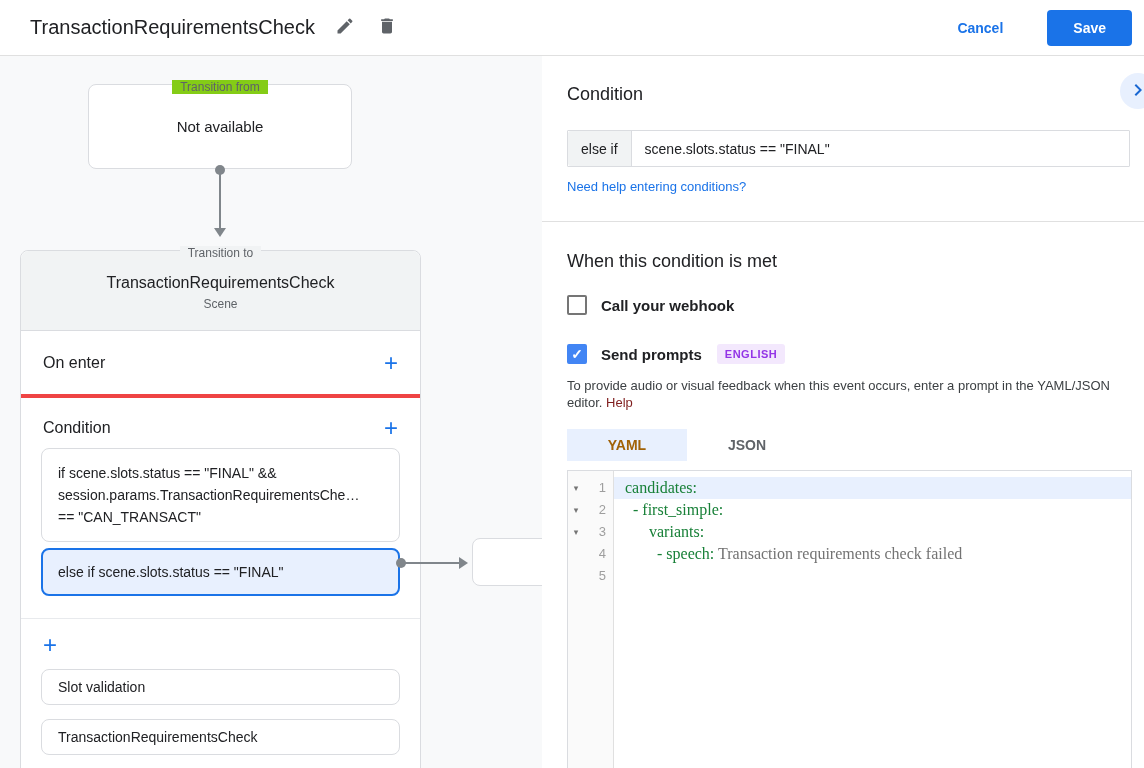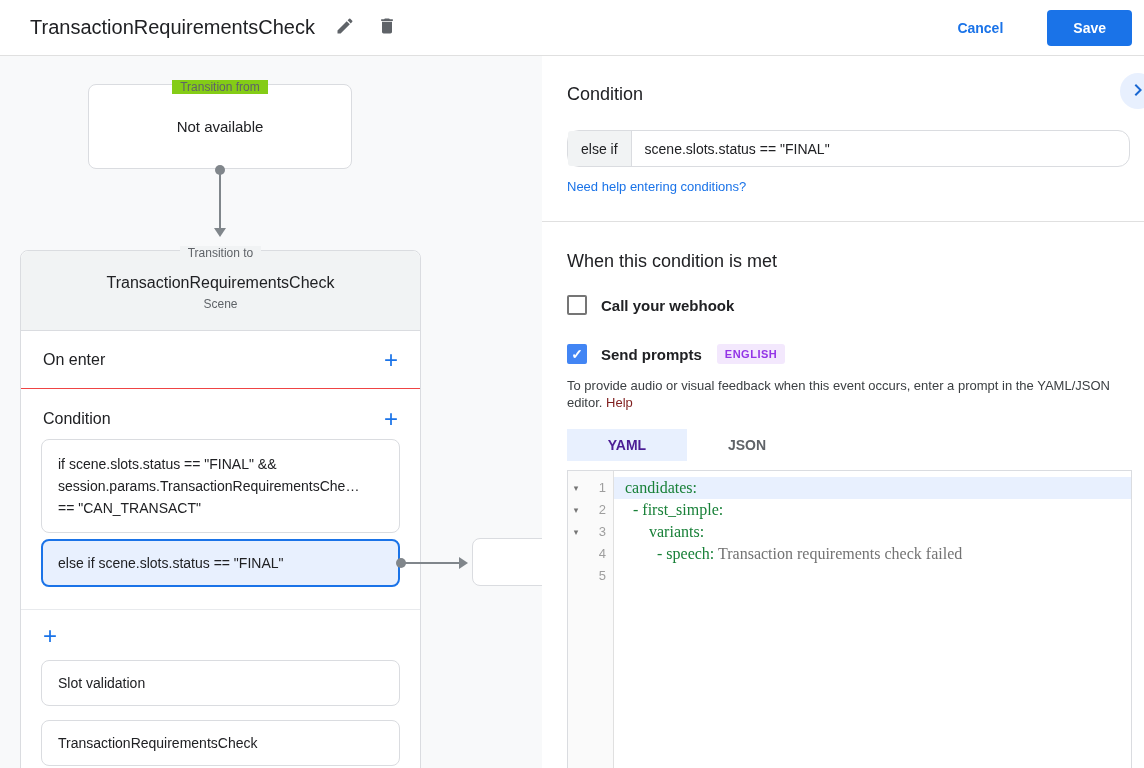--- a/index.html
+++ b/index.html
@@ -76,22 +76,22 @@
   }
   .scene-card .legend span { background: #f1f3f4; }
   .scene-header {
     height: 80px; background: #f1f3f4; border-bottom: 1px solid #dadce0;
     border-radius: 8px 8px 0 0; text-align: center; padding-top: 23px;
   }
   .scene-header .scene-title { font-size: 16px; color: #202124; }
   .scene-header .scene-subtitle { font-size: 12px; color: #5f6368; margin-top: 5px; }
 
   .row-section {
-    height: 58px; display: flex; align-items: center;
-    padding: 0 22px; border-bottom: 1px solid #ef4444;
+    height: 67px; display: flex; align-items: center;
+    padding: 0 22px; border-bottom: 4px solid #ef4444;
   }
   .section-label { font-size: 16px; color: #202124; flex: 1; }
   .plus-btn {
     color: #1a73e8; font-size: 24px; font-weight: 300; line-height: 24px;
     cursor: pointer; background: none; border: none;
     font-family: "Liberation Sans", sans-serif;
   }
   .sub-section { padding: 18px 20px 22px 20px; border-bottom: 1px solid #e8eaed; }
   .sub-section-head { display: flex; align-items: center; padding: 0 2px; }
   .sub-section-head .section-label { flex: 1; }
@@ -100,21 +100,21 @@
     margin-top: 8px; background: #fff; border: 1px solid #dadce0;
     border-radius: 8px; padding: 13px 16px; font-size: 14px; color: #202124;
     line-height: 22px; cursor: pointer;
   }
   .cond-box.selected {
     border: 2px solid #1a73e8; background: #e8f0fe;
     padding: 11px 15px; position: relative;
   }
   .slot-box {
     margin-top: 14px; background: #fff; border: 1px solid #dadce0;
-    border-radius: 8px; height: 46px; display: flex; align-items: center;
+    border-radius: 8px; height: 36px; display: flex; align-items: center;
     padding: 0 16px; font-size: 14px; color: #202124; cursor: pointer;
   }
   .target-box {
     position: absolute; left: 472px; top: 482px; width: 100px; height: 48px;
     background: #fff; border: 1px solid #dadce0; border-radius: 8px;
   }
 
   
   .panel {
     position: absolute; top: 56px; left: 542px; width: 602px; height: 712px;
@@ -123,21 +123,21 @@
   .panel-heading { position: absolute; left: 25px; font-size: 18px; color: #202124; }
   .collapse-btn {
     position: absolute; left: 578px; top: 17px; width: 36px; height: 36px;
     border-radius: 50%; background: #e8f0fe; border: none; cursor: pointer;
     display: flex; align-items: center; justify-content: center;
   }
   .collapse-btn svg { fill: #1967d2; }
 
   .cond-input-row {
     position: absolute; left: 25px; top: 74px; width: 563px; height: 37px;
-    display: flex; border: 1px solid #dadce0; border-radius: 12px; background: #fff;
+    display: flex; border: 1px solid #dadce0; border-radius: 1px; background: #fff;
   }
   .cond-prefix {
     background: #f1f3f4; border-right: 1px solid #dadce0;
     display: flex; align-items: center; padding: 0 13px;
     font-size: 14px; color: #202124; border-radius: 3px 0 0 3px;
   }
   .cond-input {
     flex: 1; border: none; outline: none; font-size: 14px; color: #202124;
     padding: 0 13px; font-family: "Liberation Sans", sans-serif; background: transparent;
   }
@@ -162,21 +162,21 @@
     font-size: 13px; color: #3c4043; line-height: 17px;
   }
   .description a { color: #7f1d1d; text-decoration: none; cursor: pointer; }
 
   .tabs { position: absolute; left: 25px; top: 373px; display: flex; }
   .tab {
     width: 120px; height: 32px; display: flex; align-items: center; justify-content: center;
     font-size: 14px; font-weight: bold; color: #5f6368; cursor: pointer;
     background: none; border: none; font-family: "Liberation Sans", sans-serif;
   }
-  .tab.active { background: #e8f0fe; color: #4c1d95; text-align: center; }
+  .tab.active { background: #e8f0fe; color: #a16207; text-align: center; }
 
   .editor {
     position: absolute; left: 25px; top: 414px; width: 565px; height: 300px;
     border: 1px solid #dadce0; background: #fff; overflow: hidden;
   }
   .gutter-bg {
     position: absolute; left: 0; top: 0; bottom: 0; width: 46px;
     background: #fafafa; border-right: 1px solid #e0e0e0;
   }
   .code-lines { position: relative; padding-top: 6px; }

